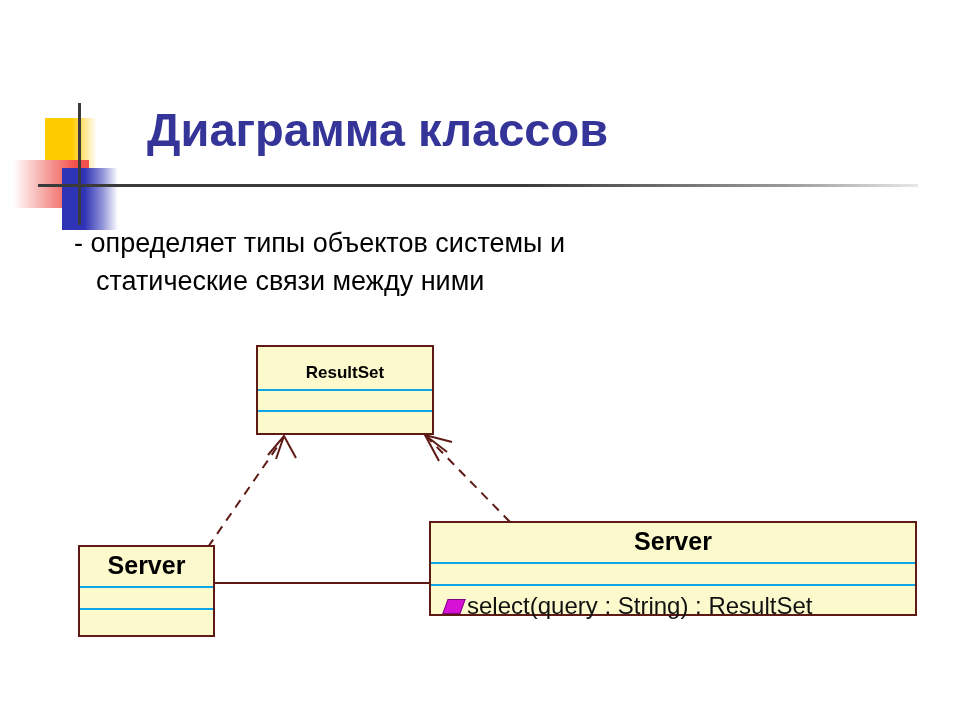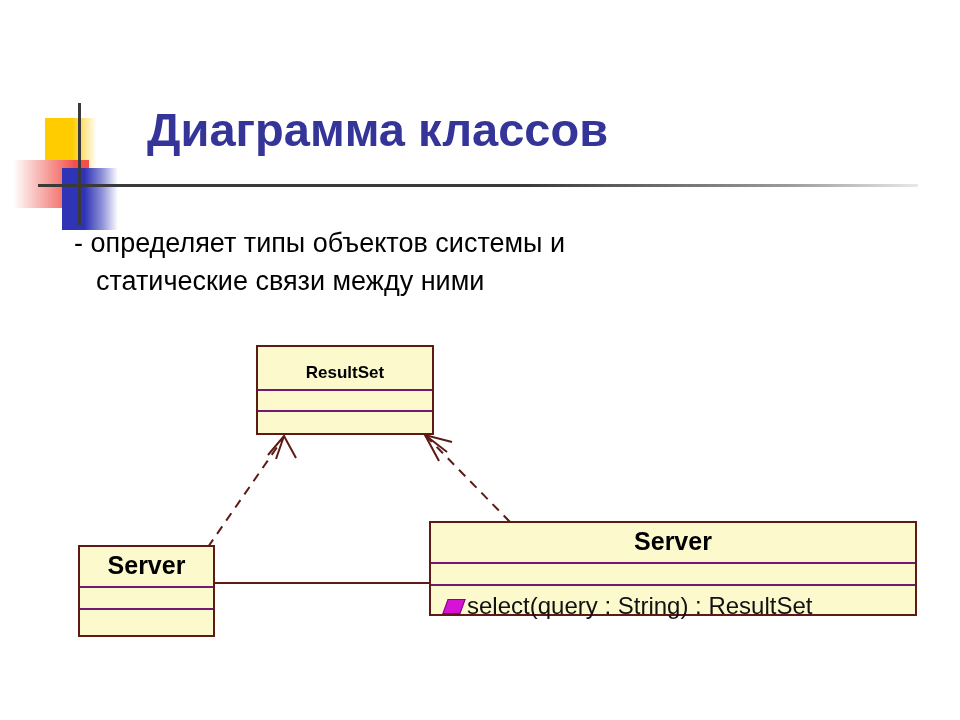--- a/index.html
+++ b/index.html
@@ -112,21 +112,21 @@
     box-sizing: border-box;
   }
   .uml-name {
     text-align: center;
     font-size: 25px;
     font-weight: bold;
     color: #000000;
     padding: 4px 0 6px 0;
   }
   .uml-compartment {
-    border-top: 2px solid #701a75;
+    border-top: 2px solid #0ea5e9;
     box-sizing: border-box;
   }
   .uml-member {
     font-size: 24px;
     color: #111111;
     padding: 6px 0 8px 14px;
     display: flex;
     align-items: center;
     white-space: nowrap;
   }

